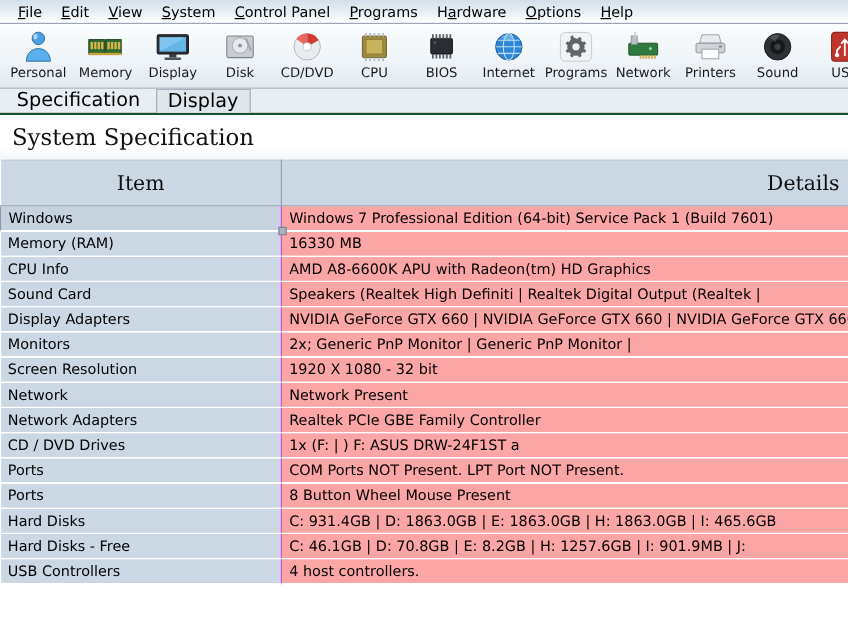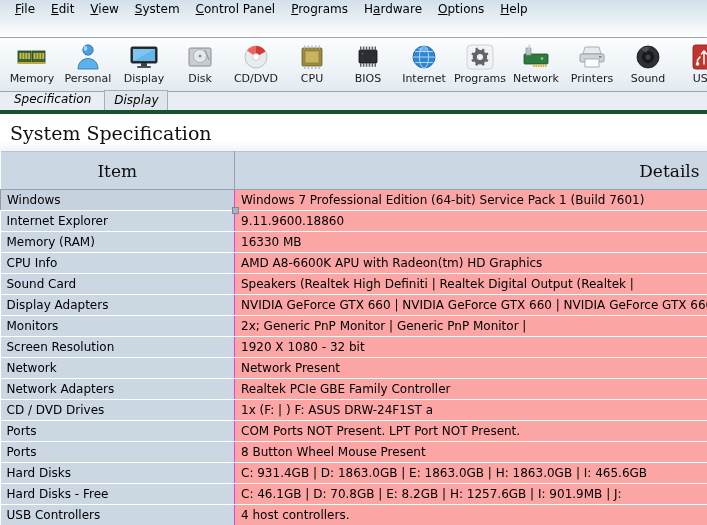--- a/index.html
+++ b/index.html
@@ -6,25 +6,25 @@
   html, body {
     margin: 0; padding: 0;
     width: 707px; height: 525px;
     overflow: hidden;
     background: #ffffff;
     font-family: "DejaVu Sans", sans-serif;
   }
 
   
   #menubar {
-    height: 38px;
+    height: 20px;
     background: linear-gradient(to bottom, #d3e0ea 0%, #e4edf3 45%, #f7fafc 85%, #ffffff 100%);
     border-bottom: 1px solid #9aa7b4;
     display: flex;
-    align-items: flex-start;
+    align-items: center;
     padding-left: 7px;
     font-size: 12px;
     color: #000;
   }
   .menu-item {
     padding: 2px 8px;
     white-space: nowrap;
     cursor: default;
     line-height: 14px;
   }
@@ -60,26 +60,25 @@
     color: #1a1a1a;
     margin-top: 1px;
     white-space: nowrap;
     line-height: 12px;
   }
 
   
   #tabstrip {
     height: 22px;
     background: #e8eef4;
-    border-bottom: 4px solid #14532d;
+    border-bottom: 2px solid #14532d;
     display: flex;
     align-items: flex-end;
     padding-left: 4px;
-    font-size: 12px;
-    font-style: italic;
+    font-size: 16px;
   }
   .tab {
     padding: 2px 9px 3px 9px;
     margin-right: 3px;
     line-height: 14px;
     cursor: default;
     color: #000;
   }
   .tab.active {
     background: transparent;
@@ -180,44 +179,44 @@
     <div class="menu-item"><span class="mn">P</span>rograms</div>
     <div class="menu-item">H<span class="mn">a</span>rdware</div>
     <div class="menu-item"><span class="mn">O</span>ptions</div>
     <div class="menu-item"><span class="mn">H</span>elp</div>
   </div>
 
 <div id="toolbar">
     <div class="tb-btn">
       <span class="tb-ico">
         <svg width="32" height="30" viewBox="0 0 32 30">
+          <circle cx="16" cy="8" r="5.2" fill="#4b9fe0" stroke="#2b6f9e" stroke-width=".8"></circle>
+          <path d="M6 27c0-6.5 4.6-10.5 10-10.5S26 20.5 26 27z" fill="#5cb0ee" stroke="#2b6f9e" stroke-width=".8"></path>
+          <ellipse cx="13.5" cy="6.5" rx="1.8" ry="2.4" fill="#bfe3fb" opacity=".8"></ellipse>
+        </svg>
+      </span>
+      <span class="tb-lbl">Personal</span>
+    </div>
+    <div class="tb-btn">
+      <span class="tb-ico">
+        <svg width="32" height="30" viewBox="0 0 32 30">
           <rect x="2" y="9" width="13" height="12" fill="#2f6b2f" stroke="#1d421d" stroke-width=".8"></rect>
           <rect x="16" y="9" width="13" height="12" fill="#2f6b2f" stroke="#1d421d" stroke-width=".8"></rect>
           <rect x="3.5" y="11" width="2" height="6" fill="#d9b44a"></rect>
           <rect x="17.5" y="11" width="2" height="6" fill="#d9b44a"></rect>
           <rect x="6.4" y="11" width="2" height="6" fill="#d9b44a"></rect>
           <rect x="20.4" y="11" width="2" height="6" fill="#d9b44a"></rect>
           <rect x="9.3" y="11" width="2" height="6" fill="#d9b44a"></rect>
           <rect x="23.3" y="11" width="2" height="6" fill="#d9b44a"></rect>
           <rect x="12.2" y="11" width="2" height="6" fill="#d9b44a"></rect>
           <rect x="26.2" y="11" width="2" height="6" fill="#d9b44a"></rect>
           <rect x="2" y="20" width="27" height="2" fill="#c9a33c"></rect>
         </svg>
       </span>
       <span class="tb-lbl">Memory</span>
-    </div>
-    <div class="tb-btn">
-      <span class="tb-ico">
-        <svg width="32" height="30" viewBox="0 0 32 30">
-          <circle cx="16" cy="8" r="5.2" fill="#4b9fe0" stroke="#2b6f9e" stroke-width=".8"></circle>
-          <path d="M6 27c0-6.5 4.6-10.5 10-10.5S26 20.5 26 27z" fill="#5cb0ee" stroke="#2b6f9e" stroke-width=".8"></path>
-          <ellipse cx="13.5" cy="6.5" rx="1.8" ry="2.4" fill="#bfe3fb" opacity=".8"></ellipse>
-        </svg>
-      </span>
-      <span class="tb-lbl">Personal</span>
     </div>
     <div class="tb-btn">
       <span class="tb-ico">
         <svg width="32" height="30" viewBox="0 0 32 30">
           <rect x="3" y="5" width="26" height="16" rx="1.4" fill="#2b2f36" stroke="#14171b" stroke-width=".9"></rect>
           <rect x="5" y="7" width="22" height="12" fill="#64b6e8"></rect>
           <path d="M5 7h22l-22 12z" fill="#93d3f5" opacity=".55"></path>
           <rect x="13" y="21" width="6" height="3" fill="#3a3f47"></rect>
           <rect x="9" y="24" width="14" height="2" rx="1" fill="#4b5158"></rect>
         </svg>
@@ -376,24 +375,20 @@
         <th class="th-item">Item</th>
         <th class="th-det">Details</th>
       </tr>
     </thead>
     <tbody id="spec-body">
         <tr class="selected">
           <td class="t-item">Windows</td>
           <td class="t-det">Windows 7 Professional Edition (64-bit) Service Pack 1 (Build 7601)</td>
         </tr>
         <tr class="">
-          <td class="t-item">Internet Explorer</td>
-          <td class="t-det">9.11.9600.18860</td>
-        </tr>
-        <tr class="">
           <td class="t-item">Memory (RAM)</td>
           <td class="t-det">16330 MB</td>
         </tr>
         <tr class="">
           <td class="t-item">CPU Info</td>
           <td class="t-det">AMD A8-6600K APU with Radeon(tm) HD Graphics</td>
         </tr>
         <tr class="">
           <td class="t-item">Sound Card</td>
           <td class="t-det">Speakers (Realtek High Definiti | Realtek Digital Output (Realtek |</td>

